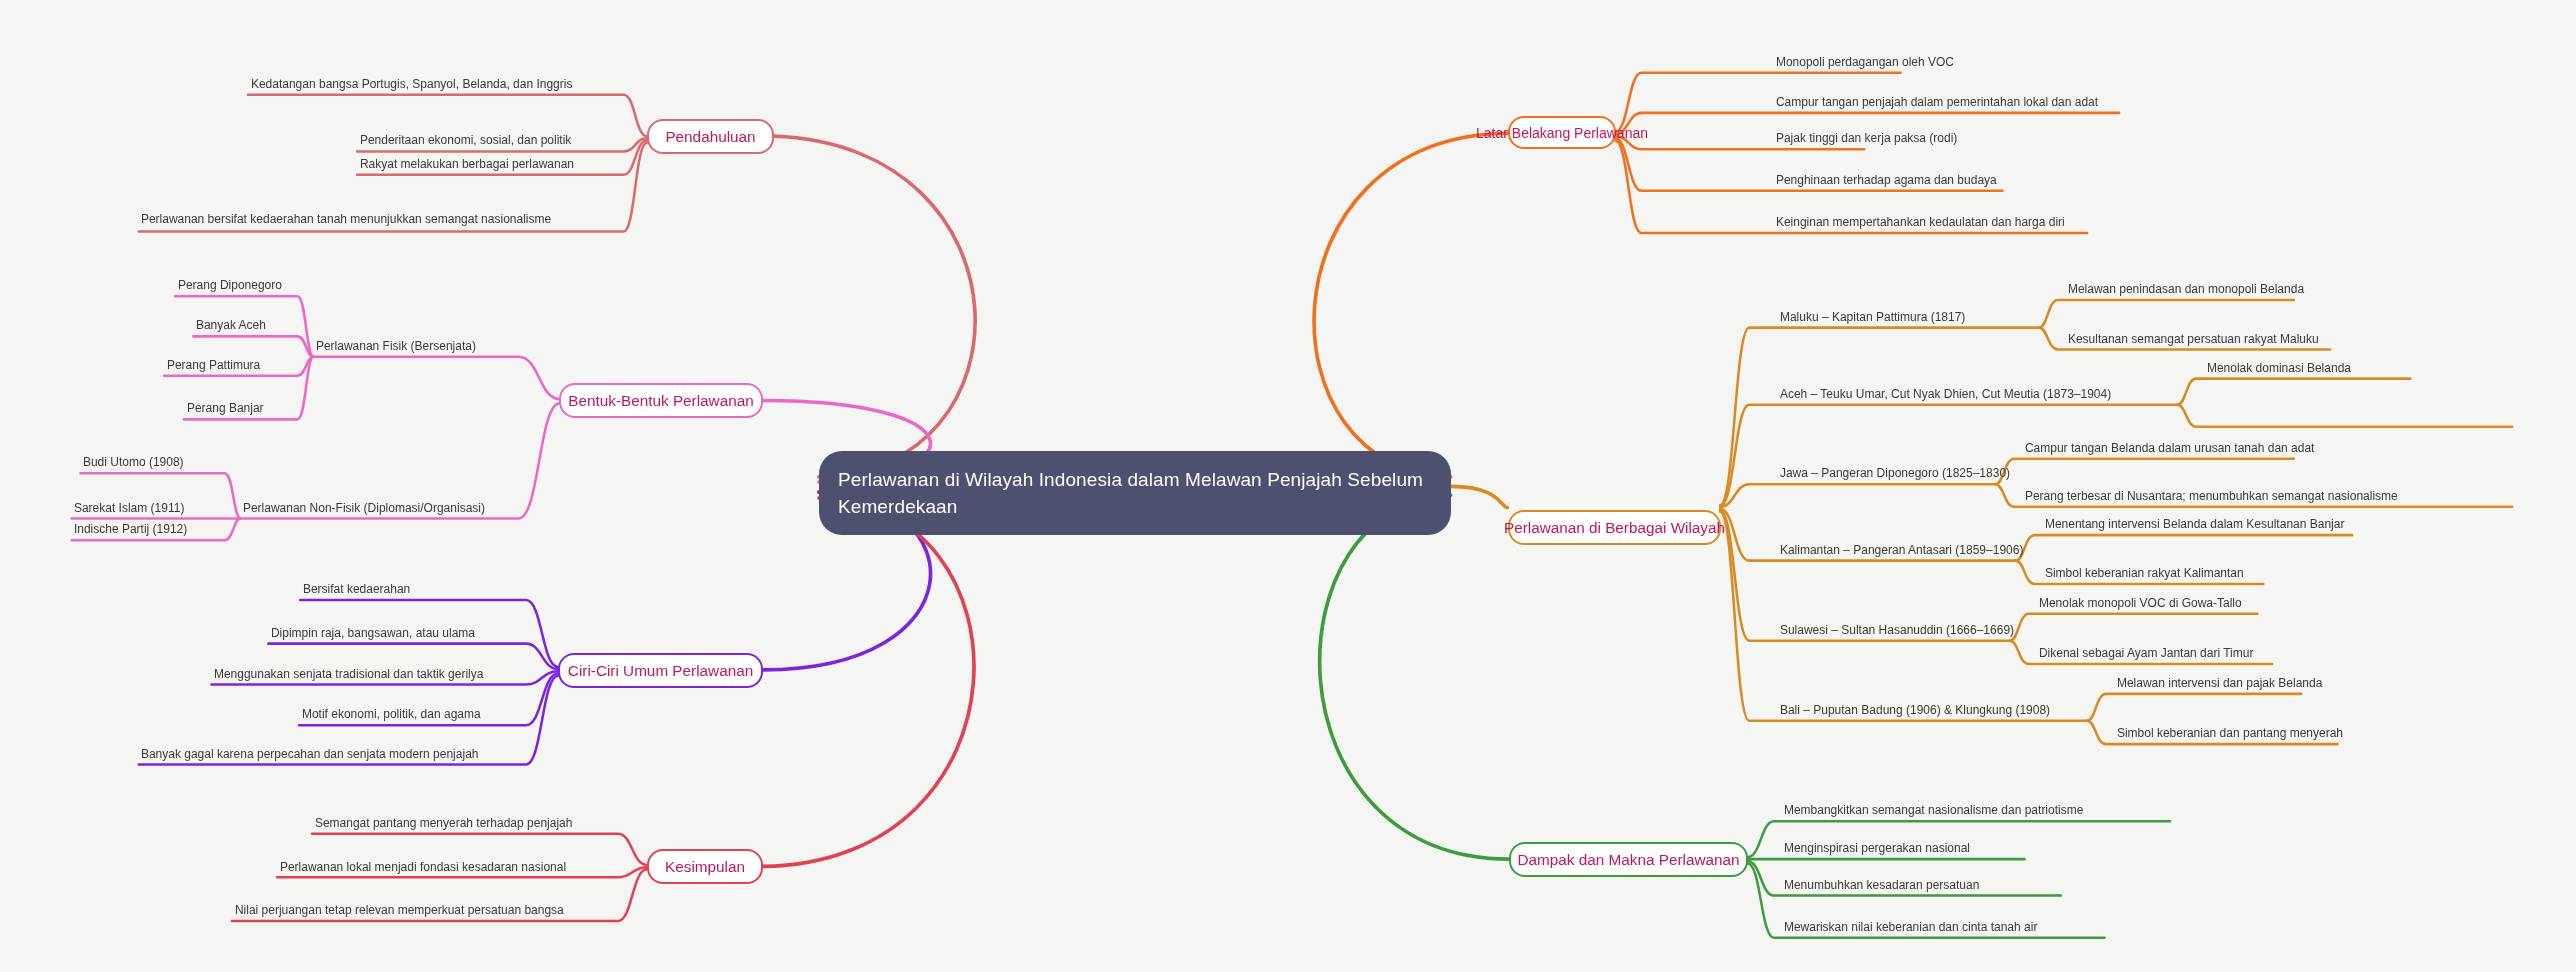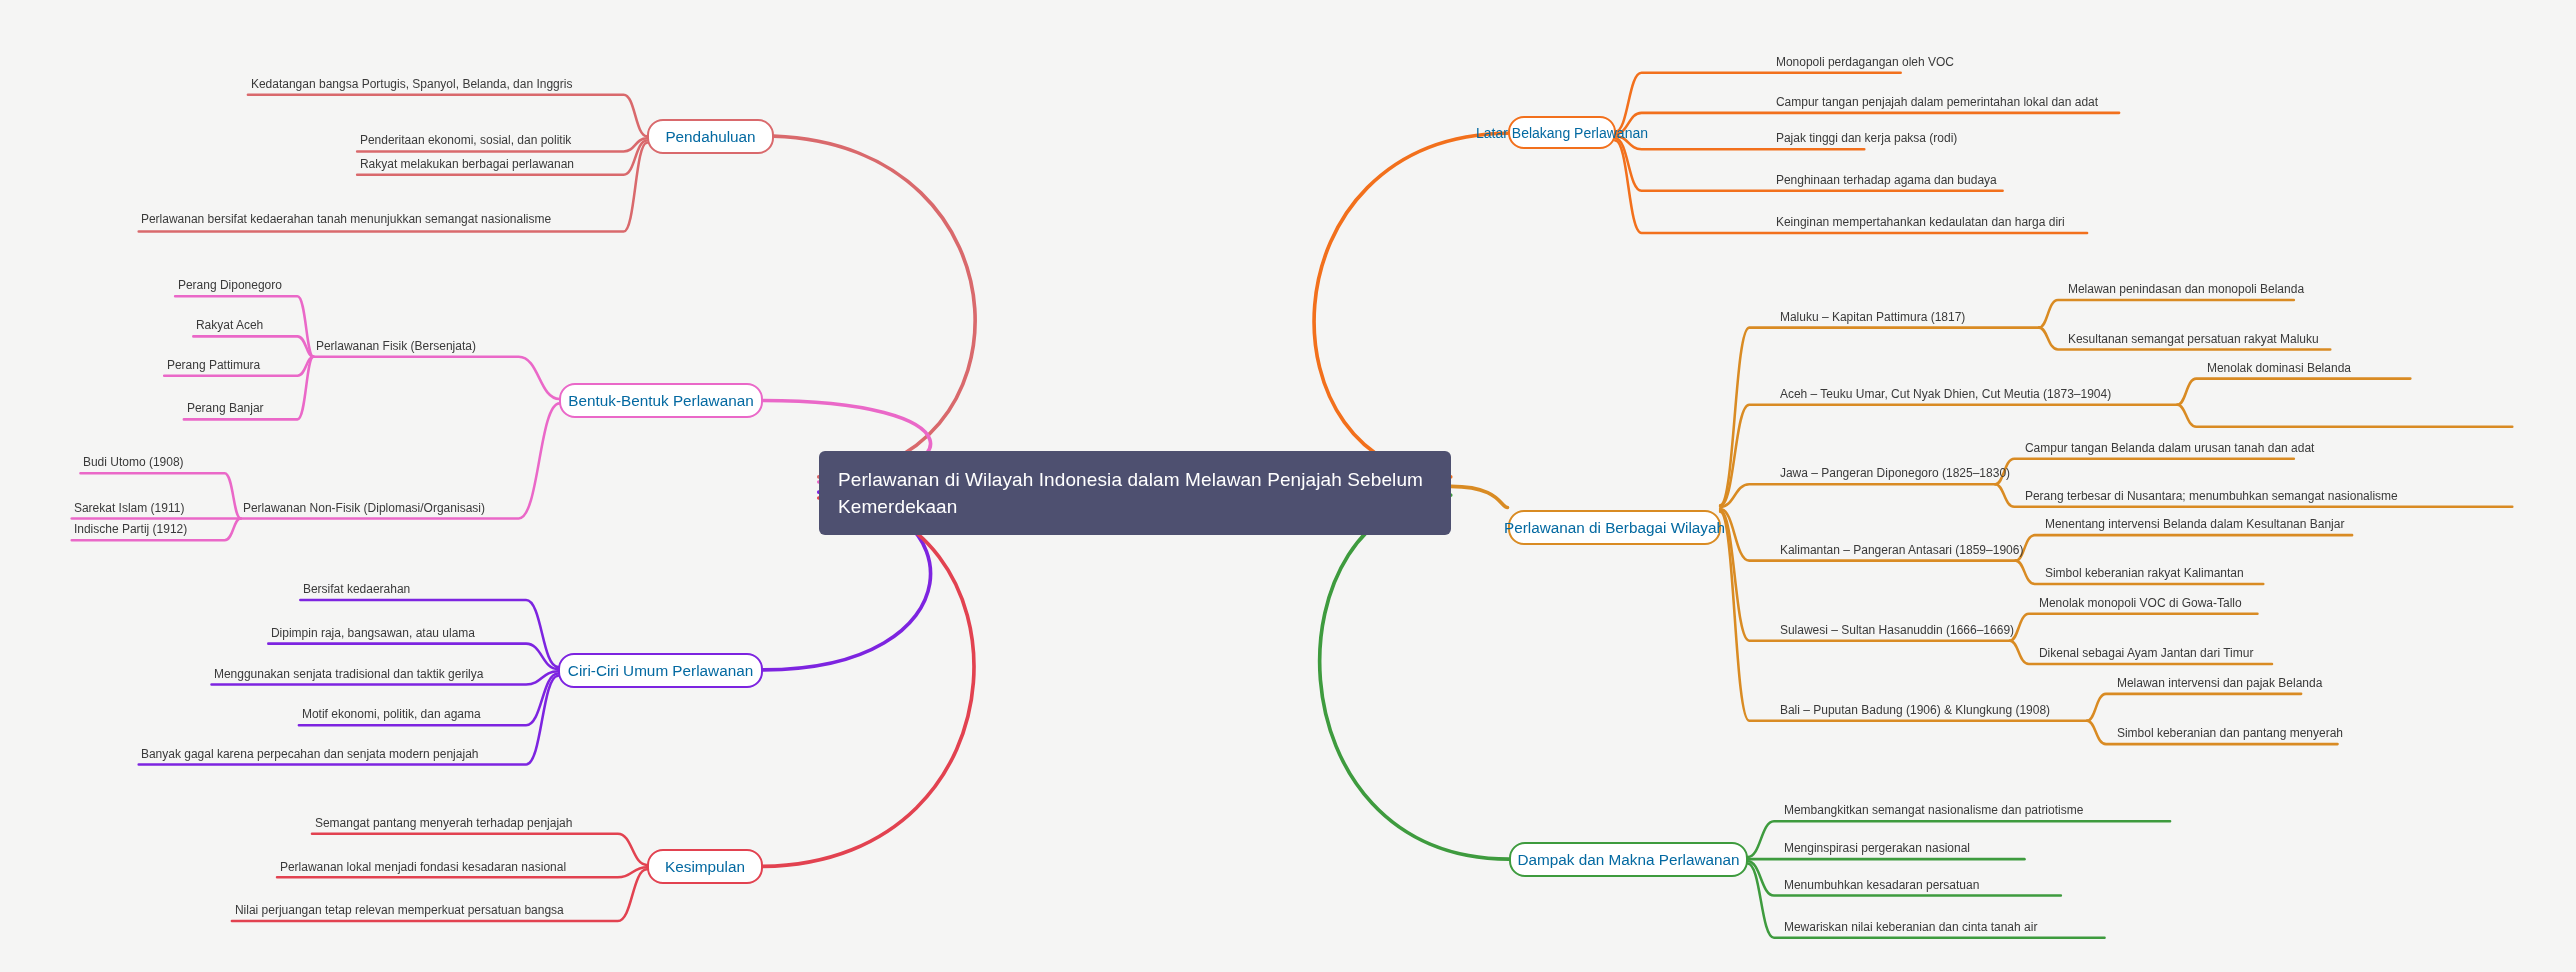--- a/index.html
+++ b/index.html
@@ -17,36 +17,36 @@
   .node{
     position:absolute;
     box-sizing:border-box;
     display:flex;align-items:center;
     white-space:nowrap;
   }
   
   .root{
     background:#4e5070;
     color:#ffffff;
-    border-radius:6px;
+    border-radius:23px;
     padding:14.6px 19px;
     font-size:19px;
     line-height:1.45;
     white-space:normal;
     display:block;
     letter-spacing:0.1px;
   }
   
   .pill{
     background:#ffffff;
     border:2.2px solid #999;
     border-radius:16px;
     padding:6.6px 13px;
     font-size:15.3px;
-    color:#0369a1;
+    color:#be185d;
     justify-content:center;
     align-items:center;
   }
   
   .leaf{
     font-size:12px;
     color:#3a3a3a;
     padding:0 2.9px 3.6px 2.9px;
     align-items:flex-end;
     white-space:nowrap;
@@ -192,21 +192,21 @@
     <span>Perlawanan Fisik (Bersenjata)</span>
   </div>
   <div class="node leaf" style="left:240px;top:487px;height:32px;">
     <span>Perlawanan Non-Fisik (Diplomasi/Organisasi)</span>
   </div>
 
   <div class="node leaf" style="left:175px;top:264px;height:32px;">
     <span>Perang Diponegoro</span>
   </div>
   <div class="node leaf" style="left:193px;top:304px;height:32px;">
-    <span>Rakyat Aceh</span>
+    <span>Banyak Aceh</span>
   </div>
   <div class="node leaf" style="left:164px;top:344px;height:32px;">
     <span>Perang Pattimura</span>
   </div>
   <div class="node leaf" style="left:184px;top:387px;height:32px;">
     <span>Perang Banjar</span>
   </div>
 
   <div class="node leaf" style="left:80px;top:441px;height:32px;">
     <span>Budi Utomo (1908)</span>

